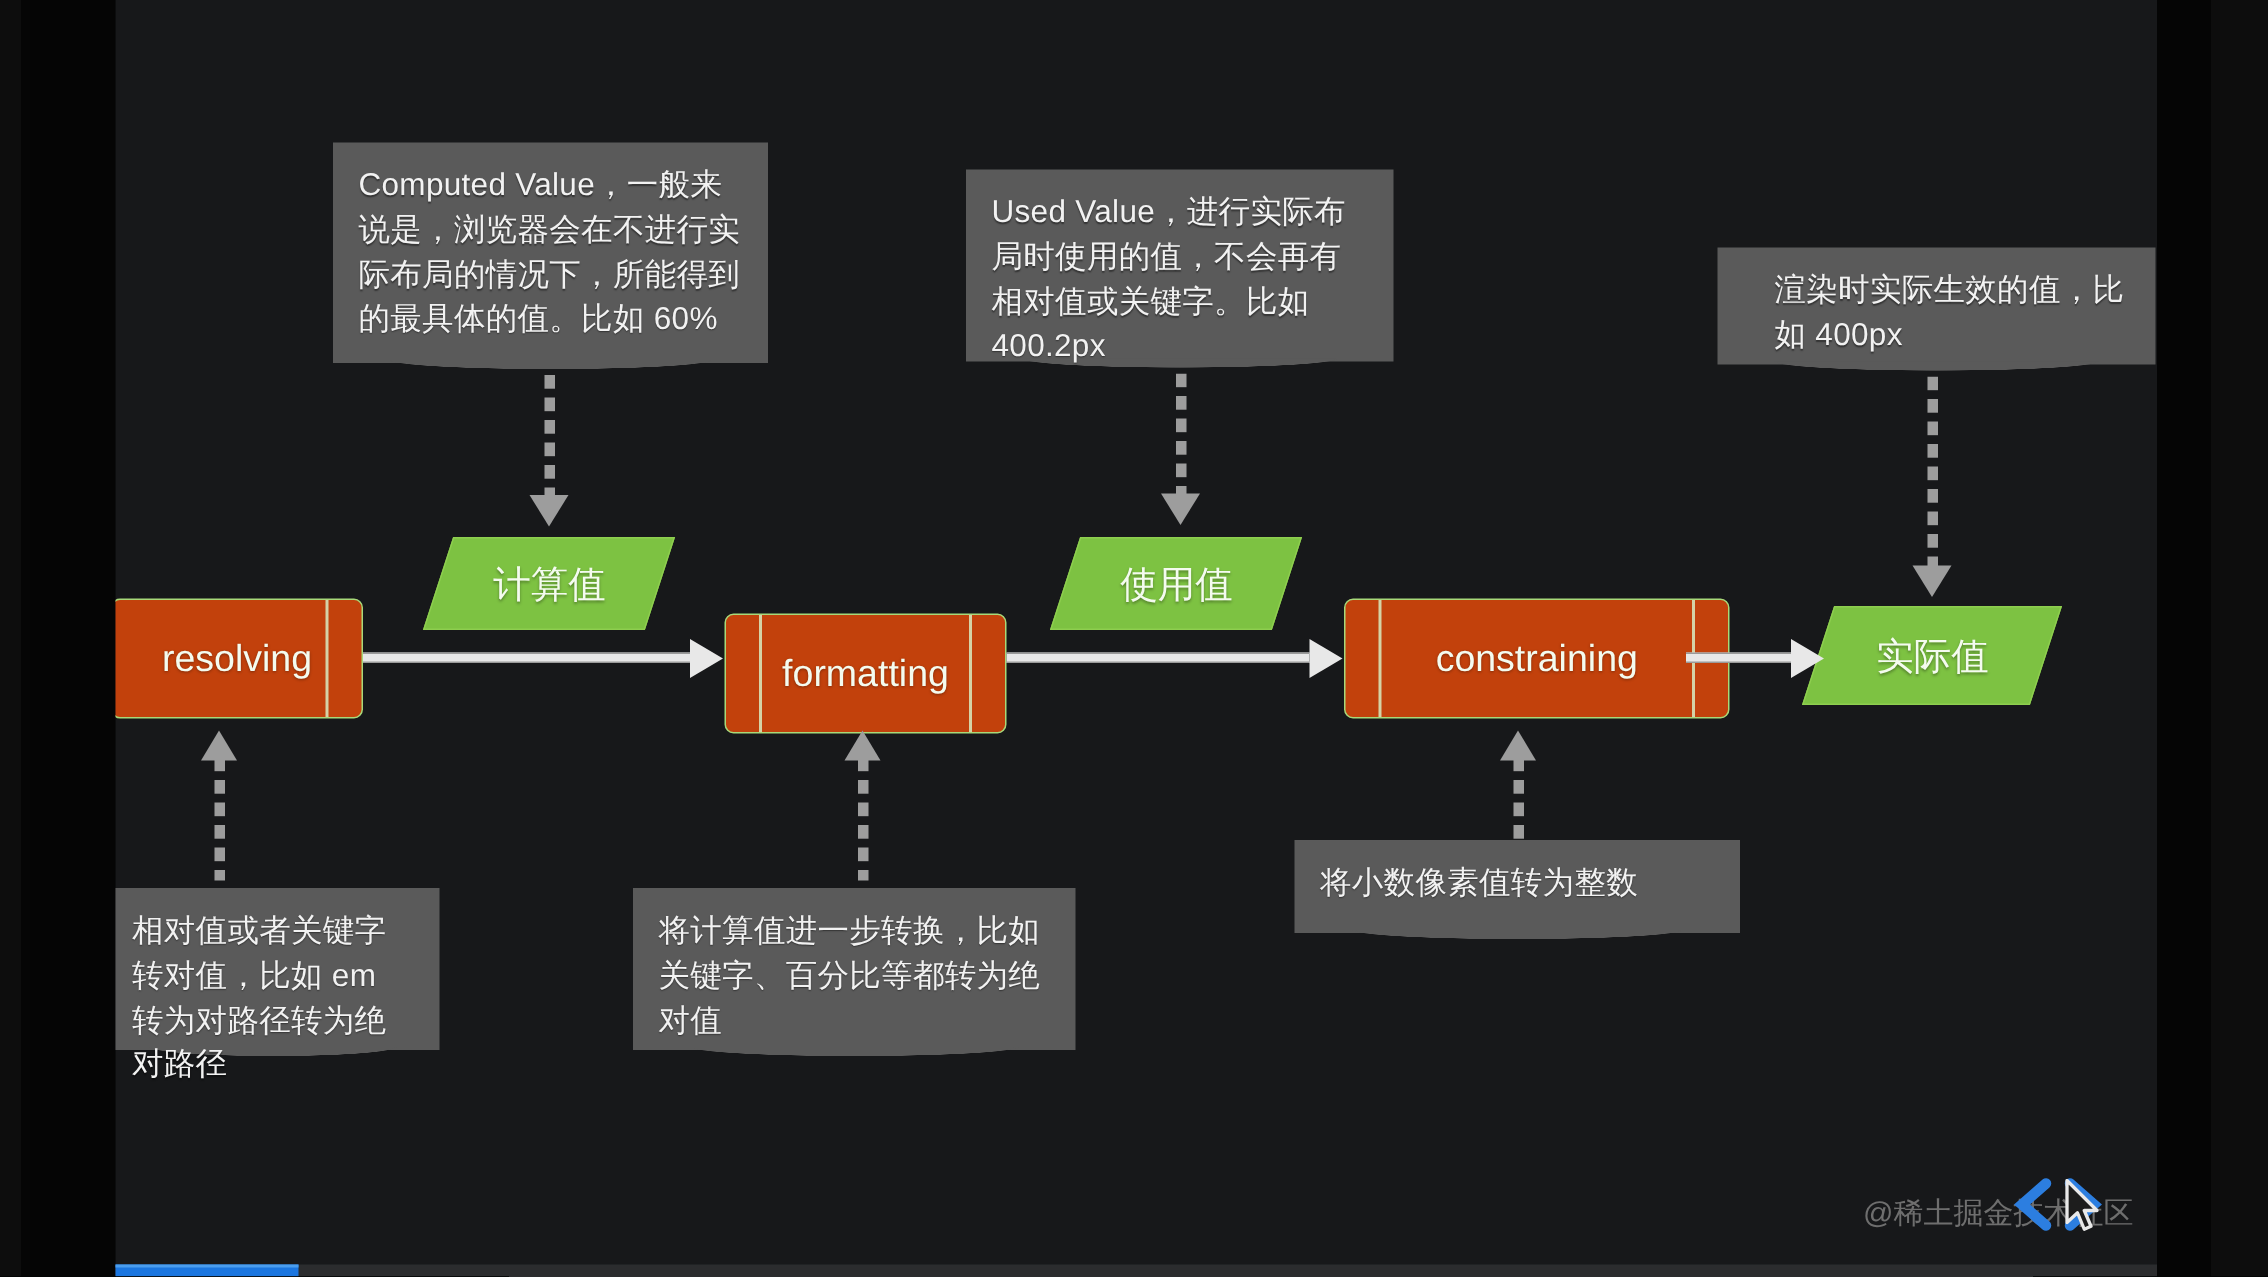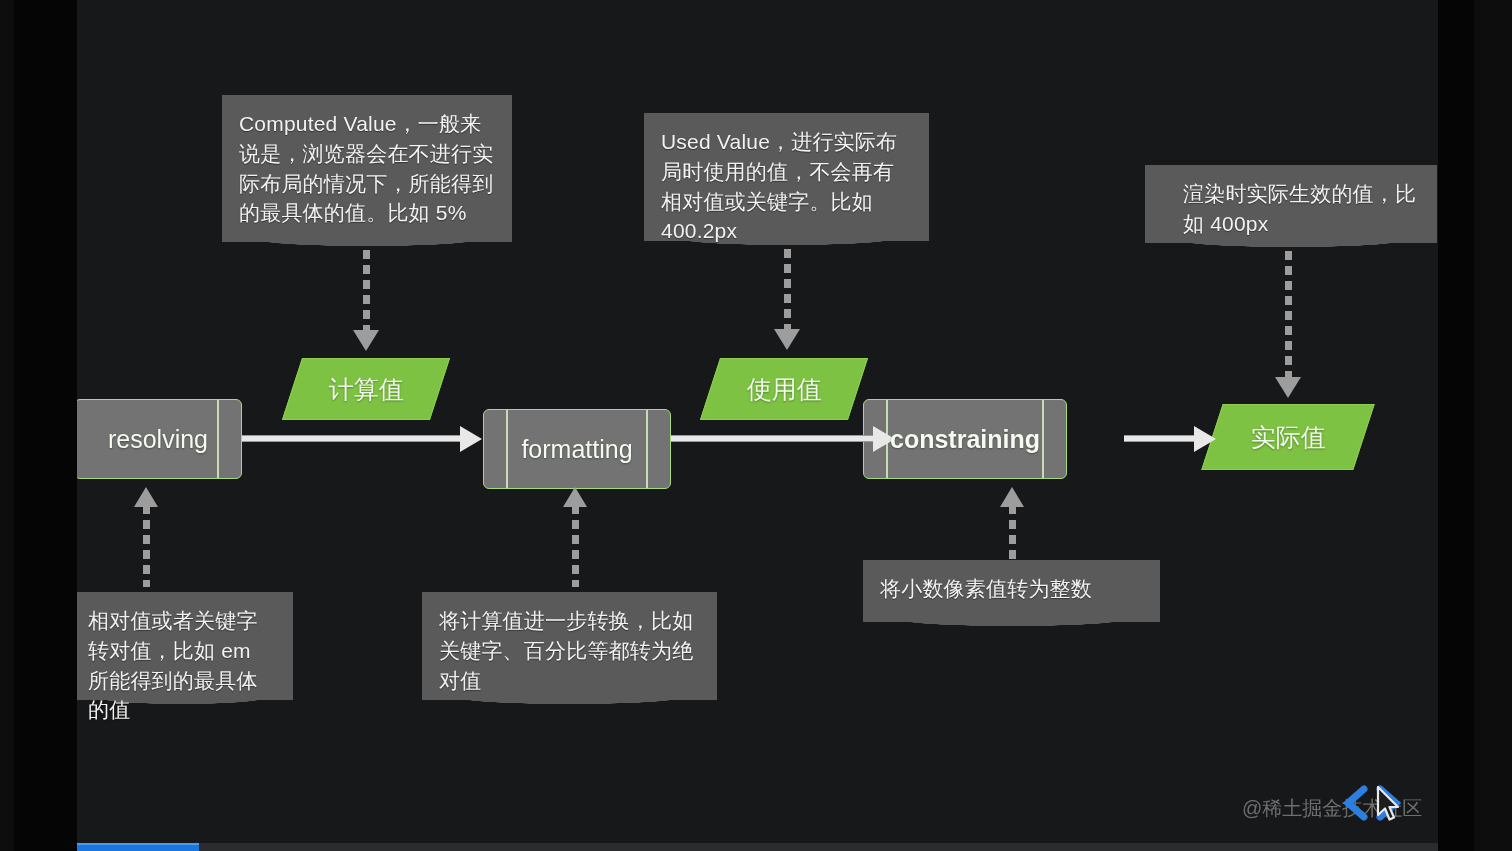--- a/index.html
+++ b/index.html
@@ -65,21 +65,21 @@
     height: 9px;
     background: #5a5a5a;
     -webkit-mask-image: radial-gradient(ellipse 60% 110% at 50% 0%, #000 60%, transparent 62%);
     mask-image: radial-gradient(ellipse 60% 110% at 50% 0%, #000 60%, transparent 62%);
   }
   .note-inner { position: relative; z-index: 2; }
 
   
   .proc {
     position: absolute;
-    background: #737373;
+    background: #c2410c;
     border: 1px solid #a8d97a;
     border-radius: 6px;
     box-sizing: border-box;
     color: #f4fbef;
     font-size: 25px;
     display: flex;
     align-items: center;
     justify-content: center;
     text-shadow: 0 1px 2px rgba(0,0,0,.35);
   }
@@ -191,21 +191,21 @@
 <div id="player">
 
   <div class="edge-band band-a"></div>
   <div class="edge-band band-b"></div>
   <div class="edge-band band-c"></div>
   <div class="edge-band band-d"></div>
 
   <div id="stage">
 
     <div class="note" style="left:145px; top:95px; width:290px; height:147px;">
-      <span class="note-inner">Computed Value，一般来说是，浏览器会在不进行实际布局的情况下，所能得到的最具体的值。比如 5%</span>
+      <span class="note-inner">Computed Value，一般来说是，浏览器会在不进行实际布局的情况下，所能得到的最具体的值。比如 60%</span>
     </div>
 
     <div class="note" style="left:567px; top:113px; width:285px; height:128px;">
       <span class="note-inner">Used Value，进行实际布局时使用的值，不会再有相对值或关键字。比如 400.2px</span>
     </div>
 
     <div class="note" style="left:1068px; top:165px; width:292px; height:78px;padding-left:38px;">
       <span class="note-inner">渲染时实际生效的值，比如 400px</span>
     </div>
 
@@ -234,21 +234,21 @@
       <div class="rule right"></div>
       <span class="proc-label">resolving</span>
     </div>
 
     <div class="proc" style="left:406px; top:409px; width:188px; height:80px;">
       <div class="rule left"></div>
       <div class="rule right"></div>
       <span class="proc-label">formatting</span>
     </div>
 
-    <div class="proc" style="left:786px; top:399px; width:204px; height:80px;font-weight:bold;">
+    <div class="proc" style="left:819px; top:399px; width:257px; height:80px;">
       <div class="rule left"></div>
       <div class="rule right"></div>
       <span class="proc-label">constraining</span>
     </div>
 
     <div class="solid-line" style="left:165px; top:435px; width:218px;"></div>
     <div class="solid-head" style="left:383px; top:426px;"></div>
 
     <div class="solid-line" style="left:594px; top:435px; width:202px;"></div>
     <div class="solid-head" style="left:796px; top:426px;"></div>
@@ -259,21 +259,21 @@
     <div class="dot-head-up" style="left:57px; top:487px;"></div>
     <div class="dot-line" style="left:66px; top:505px; height:82px;"></div>
 
     <div class="dot-head-up" style="left:486px; top:487px;"></div>
     <div class="dot-line" style="left:495px; top:505px; height:82px;"></div>
 
     <div class="dot-head-up" style="left:923px; top:487px;"></div>
     <div class="dot-line" style="left:932px; top:505px; height:82px;"></div>
 
     <div class="note" style="left:-6px; top:592px; width:222px; height:108px;">
-      <span class="note-inner">相对值或者关键字转对值，比如 em 所能得到的最具体的值</span>
+      <span class="note-inner">相对值或者关键字转对值，比如 em 转为对路径转为绝对路径</span>
     </div>
 
     <div class="note" style="left:345px; top:592px; width:295px; height:108px;">
       <span class="note-inner">将计算值进一步转换，比如关键字、百分比等都转为绝对值</span>
     </div>
 
     <div class="note" style="left:786px; top:560px; width:297px; height:62px;">
       <span class="note-inner">将小数像素值转为整数</span>
     </div>
 

